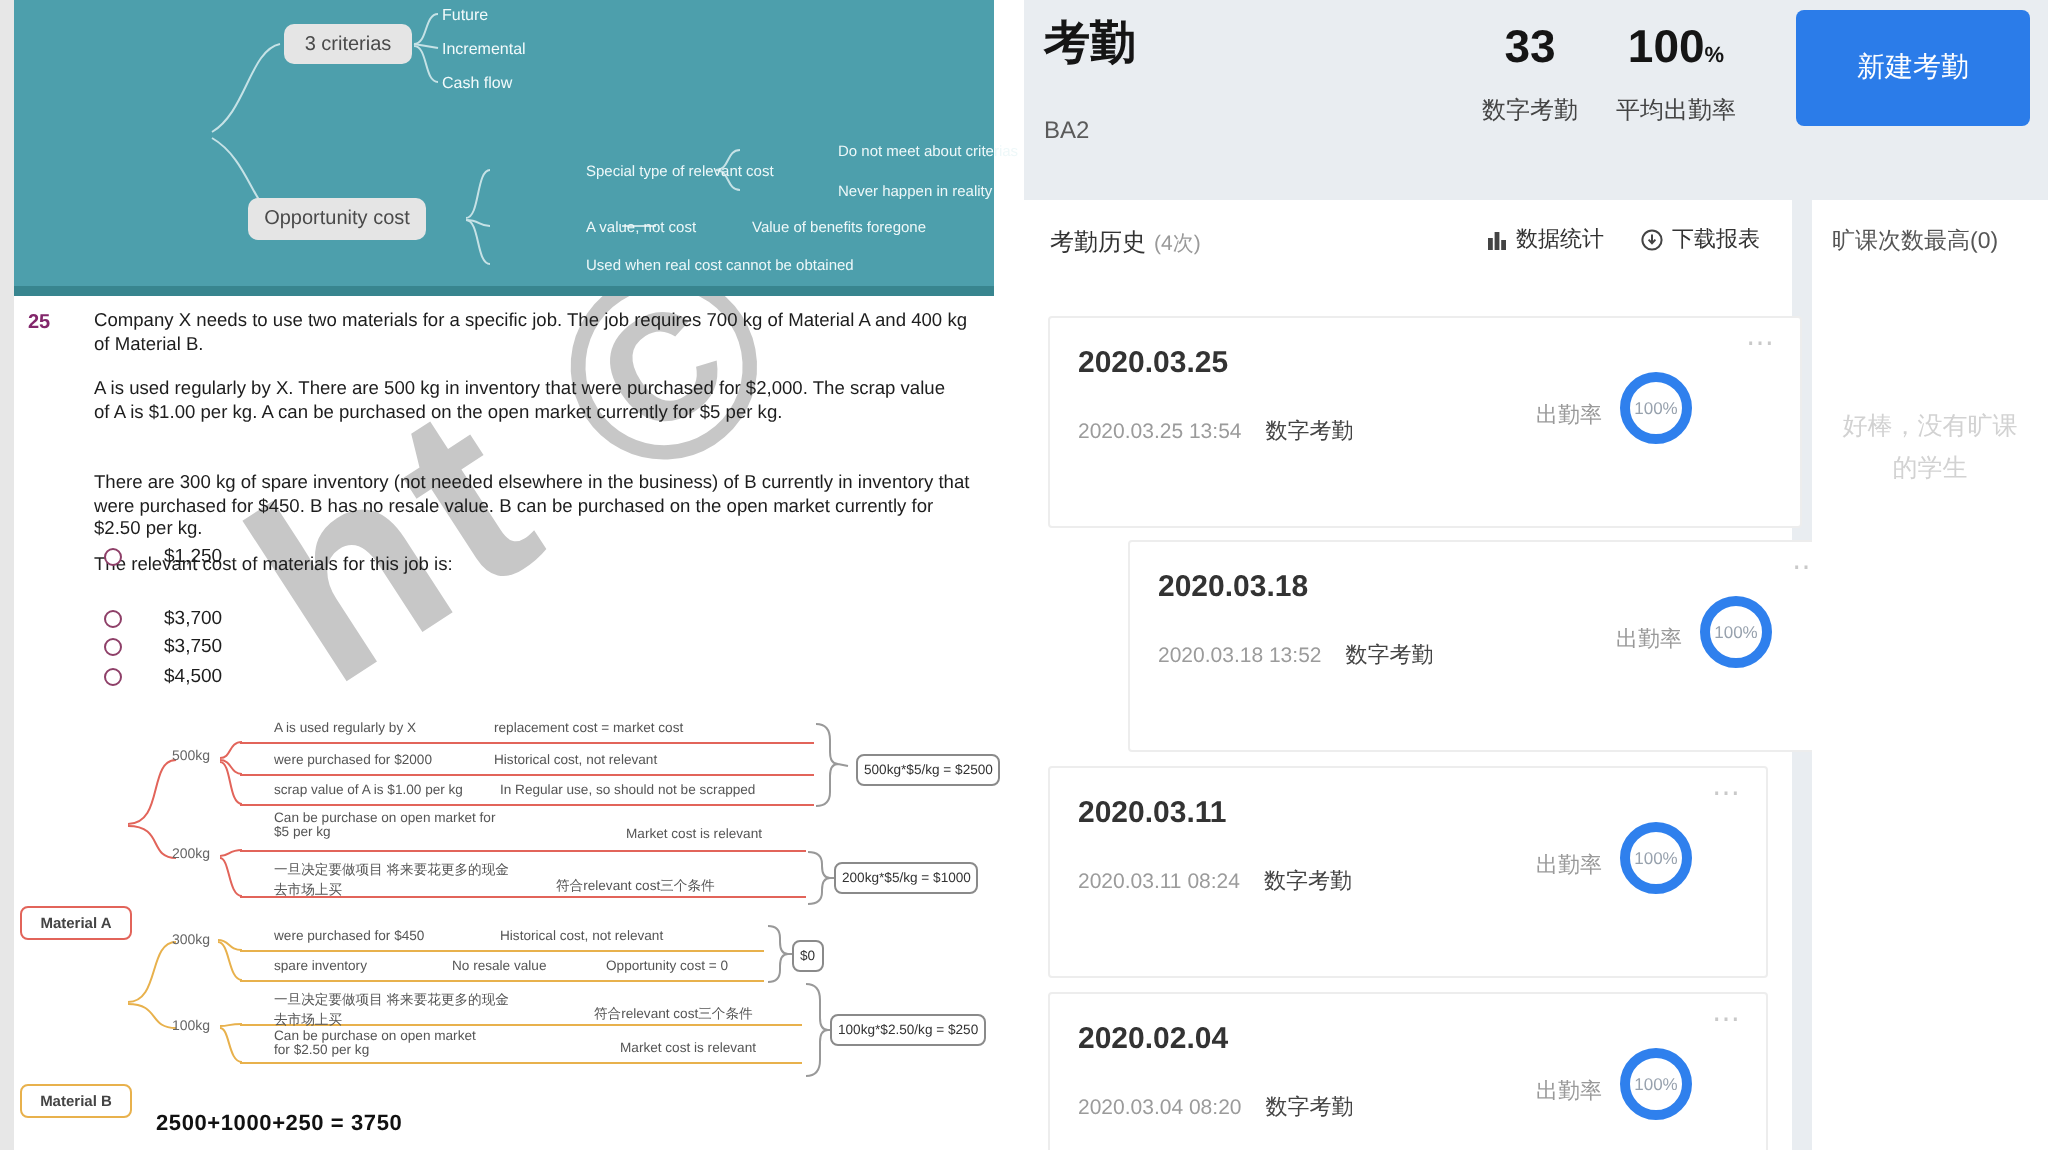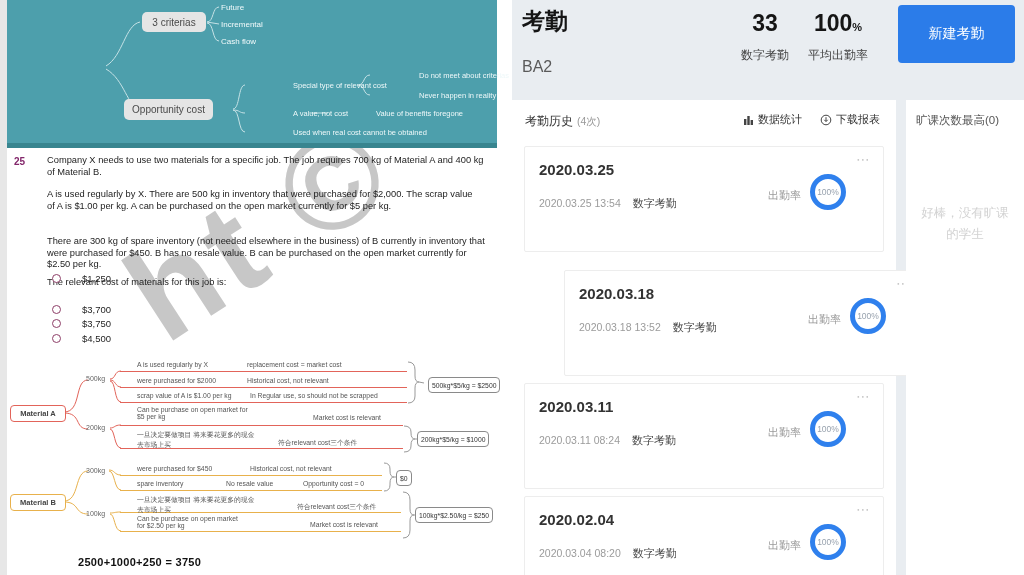--- a/index.html
+++ b/index.html
@@ -22,38 +22,38 @@
   .n-opp{left:117px;top:99px;width:89px;height:21px;}
   .s-child{position:absolute;font-size:8px;color:#f2fafb;white-space:nowrap;}
   .s-branch{position:absolute;font-size:7.5px;color:#eef8f9;white-space:nowrap;padding-left:46px;}
   .q-num{position:absolute;left:14px;top:156px;font-size:10px;font-weight:bold;color:#83276b;z-index:2;}
   .q-para{position:absolute;left:47px;font-size:9.3px;line-height:11.6px;color:#1d1d1d;z-index:2;}
   .q-opt{position:absolute;left:52px;display:flex;align-items:center;z-index:2;}
   .radio{width:7px;height:7px;border:1.3px solid #8e3f68;border-radius:50%;background:#fff;flex:none;}
   .q-opt span.lbl{margin-left:21px;font-size:9.5px;color:#1d1d1d;}
   #map-lines{position:absolute;left:0;top:0;z-index:1;}
   .mnode{position:absolute;left:10px;width:54px;height:15px;border-radius:4px;background:#fff;
-         display:flex;align-items:center;justify-content:center;font-size:7.5px;font-weight:bold;color:#444;z-index:2;}
+         display:flex;align-items:center;justify-content:center;font-size:7.5px;font-weight:bold;color:#444;z-index:2;margin-top:48px;}
   .mnode.a{border:1.2px solid #e2645a;top:405px;}
   .mnode.b{border:1.2px solid #e8b14c;top:494px;}
   .qty{position:absolute;left:86px;font-size:7px;color:#666;z-index:2;}
   .mrow{position:absolute;left:120px;font-size:6.8px;color:#555;z-index:2;}
   .mrow.red{border-bottom:1px solid #e2645a;}
   .mrow.yel{border-bottom:1px solid #e8b14c;}
   .mrow .mm{position:absolute;left:17px;top:1px;}
   .mrow .mn{position:absolute;white-space:nowrap;}
   .mbox{position:absolute;border:1px solid #8a8a8a;border-radius:4px;background:#fff;
         font-size:6.8px;color:#333;display:flex;align-items:center;justify-content:center;
         white-space:nowrap;z-index:2;padding:0 3px;}
   .total{position:absolute;left:78px;top:556px;font-size:11px;font-weight:bold;color:#111;
          letter-spacing:.3px;z-index:2;}
   
   #right{position:relative;width:512px;height:575px;background:#e9edf1;flex:none;}
   .r-title{position:absolute;left:10px;top:6px;font-size:23px;font-weight:bold;color:#151515;}
-  .r-sub{position:absolute;left:10px;top:58px;font-size:16px;color:#5a5a5a;}
+  .r-sub{position:absolute;left:10px;top:58px;font-size:12px;color:#5a5a5a;}
   .stat{position:absolute;top:10px;text-align:center;}
   .stat-val{font-size:23px;font-weight:bold;color:#151515;}
   .stat-suffix{font-size:11px;font-weight:bold;}
   .stat-lbl{font-size:12px;color:#444;margin-top:10px;}
   .new-btn{position:absolute;left:386px;top:5px;width:117px;height:58px;background:#2b7ce9;
            border:none;border-radius:4px;color:#fff;font-size:14px;cursor:pointer;
            display:flex;align-items:center;justify-content:center;font-family:inherit;}
   .content{position:absolute;left:0;top:100px;right:0;bottom:0;}
   .hist-block{position:absolute;left:0;top:0;width:384px;bottom:0;background:#fff;}
   .hist-head{position:absolute;left:13px;top:13px;font-size:12px;color:#333;}
@@ -245,21 +245,21 @@
         </span>
         <span class="link">
           <svg width="12" height="12" viewBox="0 0 12 12">
               <circle cx="6" cy="6" r="4.8" fill="none" stroke="#444" stroke-width="1"></circle>
               <path d="M6 3.2v4M4.3 5.8L6 7.6 7.7 5.8" fill="none" stroke="#444" stroke-width="1"></path>
             </svg>
           <span>下载报表</span>
         </span>
       </div>
 
-      <div class="card" style="top:46px;">
+      <div class="card" style="top:58px;padding-left:17px;">
         <div class="c-date">2020.03.25</div>
         <div class="c-sub"><span>2020.03.25  13:54</span><span class="c-type">数字考勤</span></div>
         <div class="c-rate-lbl">出勤率</div>
         <div class="ring">100%</div>
         <div class="more">⋯</div>
       </div>
       <div class="card" style="top:170px;margin-left:40px;">
         <div class="c-date">2020.03.18</div>
         <div class="c-sub"><span>2020.03.18  13:52</span><span class="c-type">数字考勤</span></div>
         <div class="c-rate-lbl">出勤率</div>

